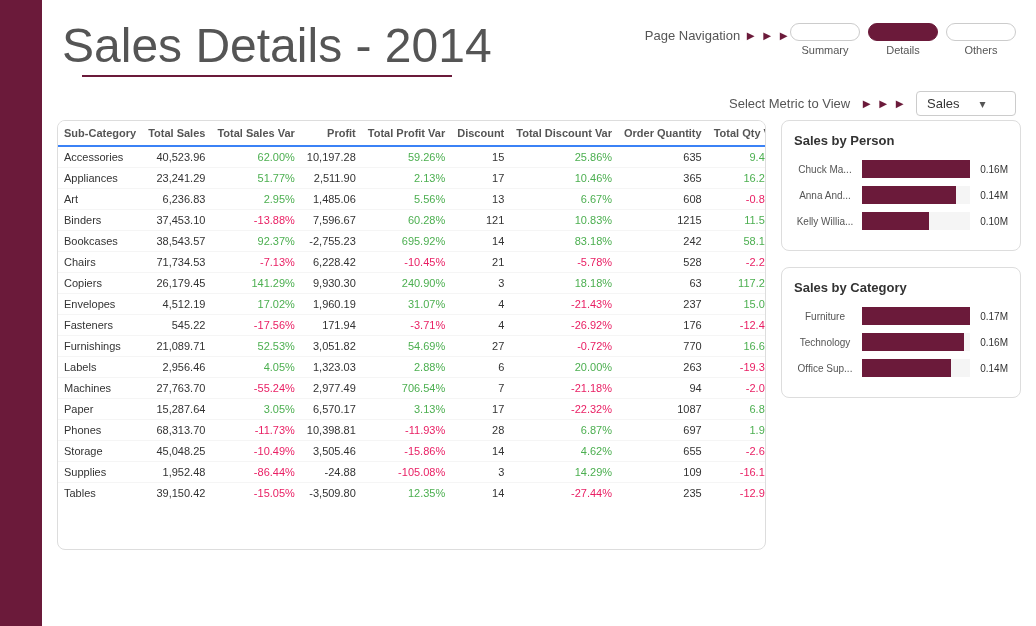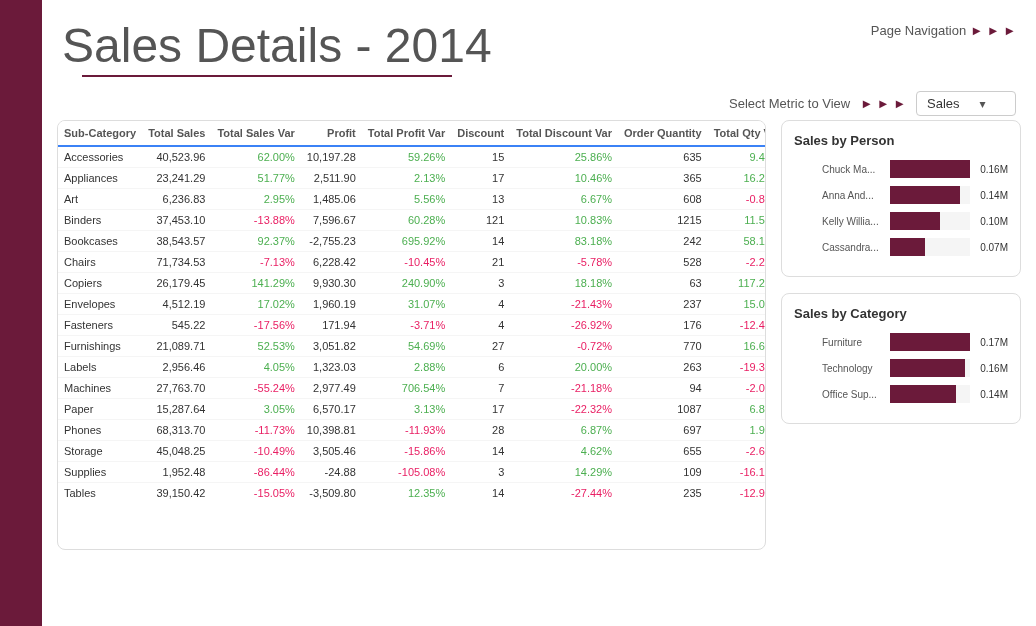--- a/index.html
+++ b/index.html
@@ -199,25 +199,24 @@
     .chart-row {
       display: flex;
       align-items: center;
       margin-bottom: 8px;
       gap: 6px;
     }
     .chart-label {
       font-size: 10px;
       color: #555;
       width: 62px;
-      text-align: left;
+      text-align: center;
       white-space: nowrap;
       overflow: hidden;
       text-overflow: ellipsis;
-      margin-left: 28px;
     }
     .chart-bar-container {
       flex: 1;
       height: 18px;
       background: #f5f5f5;
       position: relative;
     }
     .chart-bar {
       height: 100%;
       background: #6b1a3a;
@@ -256,20 +255,34 @@
         <div class="title">
           <span>Sales Details</span>
           <span style="color:#555;font-weight:300;"> - 2014</span>
         </div>
         <div class="title-underline"></div>
       </div>
       <div class="nav-section">
         <div class="nav-label">
           <span>Page Navigation</span>
           <span class="nav-arrows">► ► ►</span>
+        </div>
+        <div class="nav-buttons">
+          <div class="nav-btn-wrapper">
+            <button class="nav-btn"></button>
+            <div class="nav-btn-label">Summary</div>
+          </div>
+          <div class="nav-btn-wrapper">
+            <button class="nav-btn active"></button>
+            <div class="nav-btn-label">Details</div>
+          </div>
+          <div class="nav-btn-wrapper">
+            <button class="nav-btn"></button>
+            <div class="nav-btn-label">Others</div>
+          </div>
         </div>
       </div>
     </div>
 
     <div class="metric-section">
       <span class="metric-label">Select Metric to View</span>
       <span class="metric-arrows">► ► ►</span>
       <div class="metric-dropdown">
         <span>Sales</span>
         <span class="chevron">▾</span>
@@ -504,27 +517,20 @@
     </div>
     <div class="chart-value">0.14M</div>
   </div>
               <div class="chart-row">
     <div class="chart-label">Kelly Willia...</div>
     <div class="chart-bar-container">
       <div class="chart-bar" style="width:62%"></div>
     </div>
     <div class="chart-value">0.10M</div>
   </div>
-              <div class="chart-row">
-    <div class="chart-label">Cassandra...</div>
-    <div class="chart-bar-container">
-      <div class="chart-bar" style="width:44%"></div>
-    </div>
-    <div class="chart-value">0.07M</div>
-  </div>
             </div>
         </div>
 
         <div class="chart-box">
           <div class="chart-title">Sales by Category</div>
           <div id="by-category-chart">
               <div class="chart-row">
     <div class="chart-label">Furniture</div>
     <div class="chart-bar-container">
       <div class="chart-bar" style="width:100%"></div>

